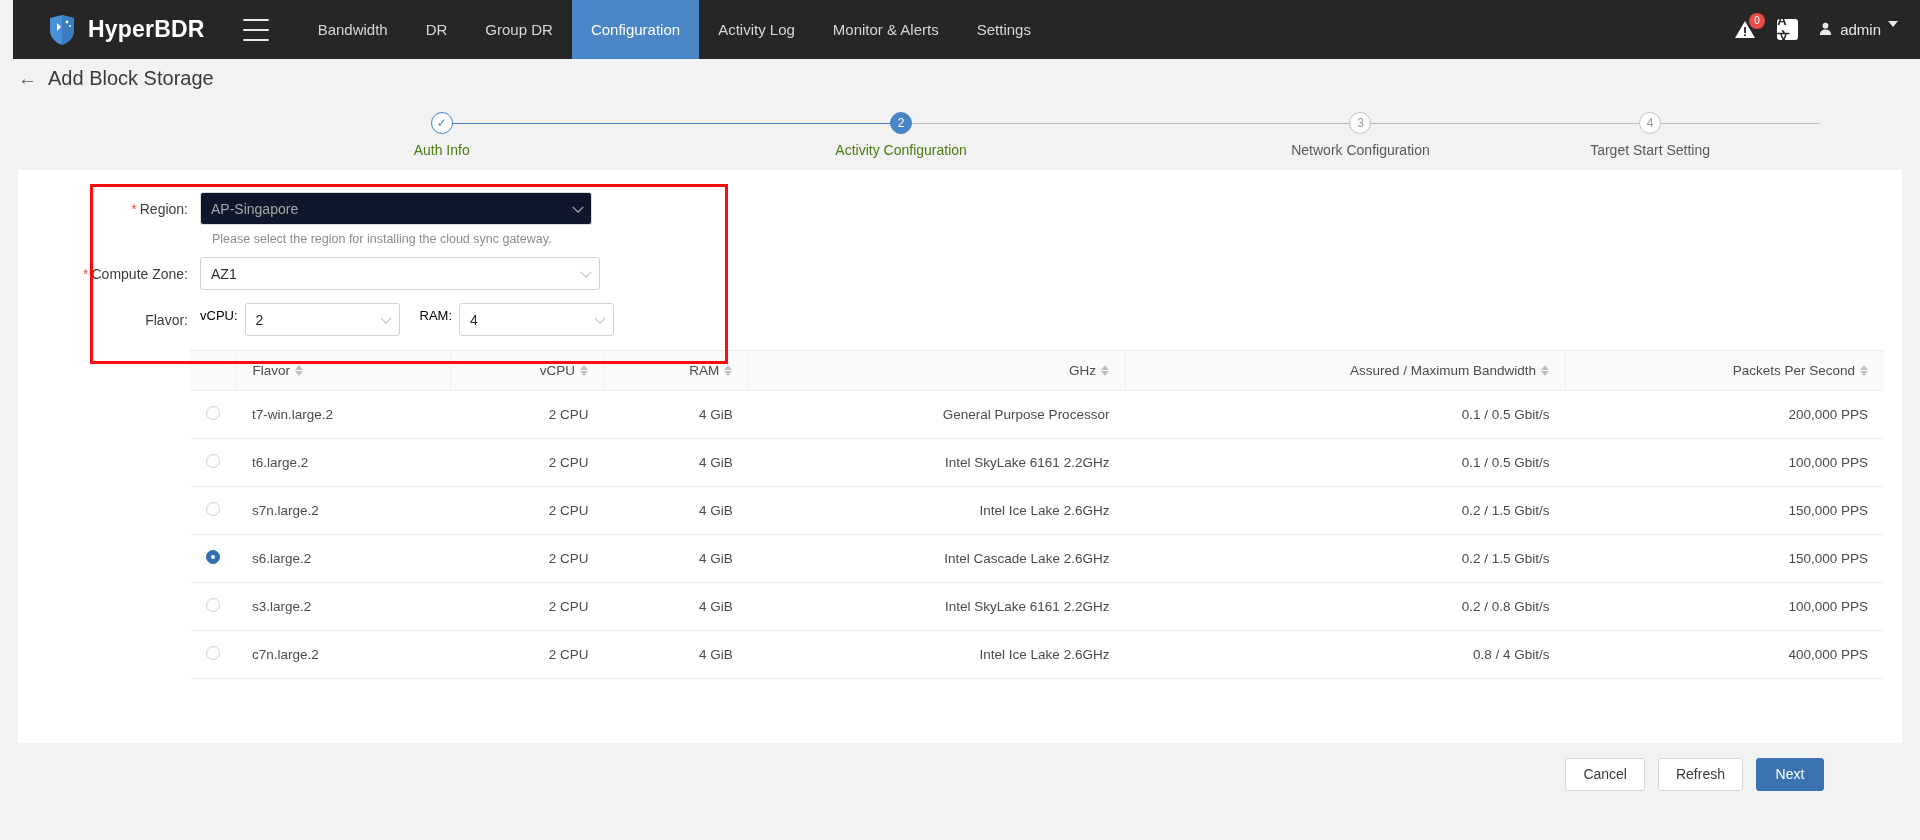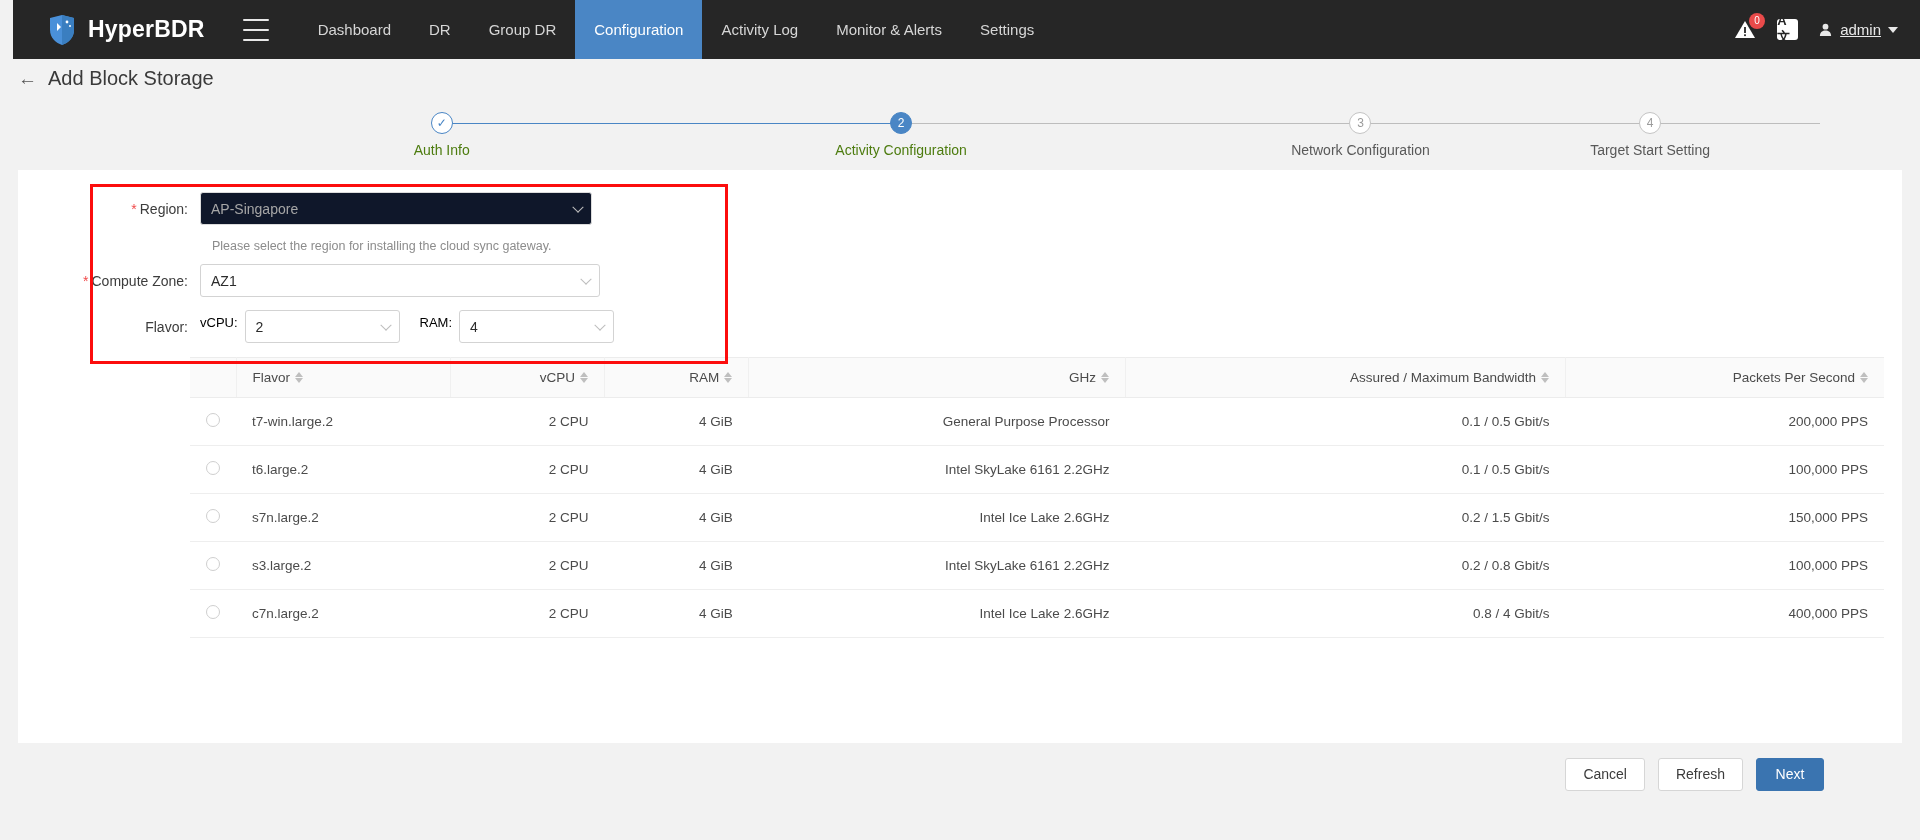--- a/index.html
+++ b/index.html
@@ -54,21 +54,21 @@
     background: #e94a4a; color: #fff;
     border-radius: 9px;
     font-size: 10px; line-height: 16px; text-align: center;
     padding: 0 3px;
   }
   .lang-icon {
     width: 21px; height: 21px; background: #ffffff; color: #262626;
     border-radius: 3px; font-size: 13px; font-weight: bold;
     display: flex; align-items: center; justify-content: center; cursor: pointer;
   }
-  .user-box { display: flex; align-items: center; gap: 7px; font-size: 15px; color: #e8e8e8; cursor: pointer; text-decoration: underline; }
+  .user-box { display: flex; align-items: flex-start; gap: 7px; font-size: 15px; color: #e8e8e8; cursor: pointer; }
   .caret-down {
     width: 0; height: 0; border-left: 5px solid transparent; border-right: 5px solid transparent;
     border-top: 6px solid #e8e8e8;
   }
 
   
   .page-head {
     height: 39px;
     display: flex; align-items: center;
     padding-left: 18px;
@@ -148,21 +148,21 @@
     position: absolute; right: 9px; top: 50%; margin-top: -3px;
     width: 8px; height: 8px;
     border-right: 1.5px solid #bdbdbd; border-bottom: 1.5px solid #bdbdbd;
     transform: rotate(45deg) translate(-2px,-2px);
   }
   .w-region { width: 392px; }
   .w-zone   { width: 400px; }
   .w-flavor { width: 155px; }
 
   .hint {
-    margin: 14px 0 11px 194px;
+    margin: 7px 0 11px 194px;
     font-size: 12.5px; color: #8c8c8c;
   }
   .sub-label { font-size: 13px; color: #000000; margin: 0 7px 8px 0; }
   .flavor-line { display: flex; align-items: center; }
 
   
   .table-wrap { margin: 14px 18px 0 172px; }
   table { width: 100%; border-collapse: collapse; }
   thead th {
     background: #fafafa;
@@ -240,21 +240,21 @@
     <span class="brand-name">HyperBDR</span>
   </div>
 
   <div class="hamburger">
     <span></span>
       <span></span>
       <span></span>
   </div>
 
   <div class="nav-items">
-    <div class="nav-item">Dashboard</div>
+    <div class="nav-item">Bandwidth</div>
     <div class="nav-item">DR</div>
     <div class="nav-item">Group DR</div>
     <div class="nav-item active">Configuration</div>
     <div class="nav-item">Activity Log</div>
     <div class="nav-item">Monitor &amp; Alerts</div>
     <div class="nav-item">Settings</div>
   </div>
 
   <div class="nav-right">
     <span class="alert-wrap">
@@ -433,20 +433,29 @@
         <tr>
           <td class="col-radio"><span class="radio"></span></td>
           <td>s7n.large.2</td>
           <td class="ta-r">2 CPU</td>
           <td class="ta-r">4 GiB</td>
           <td class="ta-r">Intel Ice Lake 2.6GHz</td>
           <td class="ta-r">0.2 / 1.5 Gbit/s</td>
           <td class="ta-r">150,000 PPS</td>
         </tr>
         <tr>
+          <td class="col-radio"><span class="radio checked"></span></td>
+          <td>s6.large.2</td>
+          <td class="ta-r">2 CPU</td>
+          <td class="ta-r">4 GiB</td>
+          <td class="ta-r">Intel Cascade Lake 2.6GHz</td>
+          <td class="ta-r">0.2 / 1.5 Gbit/s</td>
+          <td class="ta-r">150,000 PPS</td>
+        </tr>
+        <tr>
           <td class="col-radio"><span class="radio"></span></td>
           <td>s3.large.2</td>
           <td class="ta-r">2 CPU</td>
           <td class="ta-r">4 GiB</td>
           <td class="ta-r">Intel SkyLake 6161 2.2GHz</td>
           <td class="ta-r">0.2 / 0.8 Gbit/s</td>
           <td class="ta-r">100,000 PPS</td>
         </tr>
         <tr>
           <td class="col-radio"><span class="radio"></span></td>

